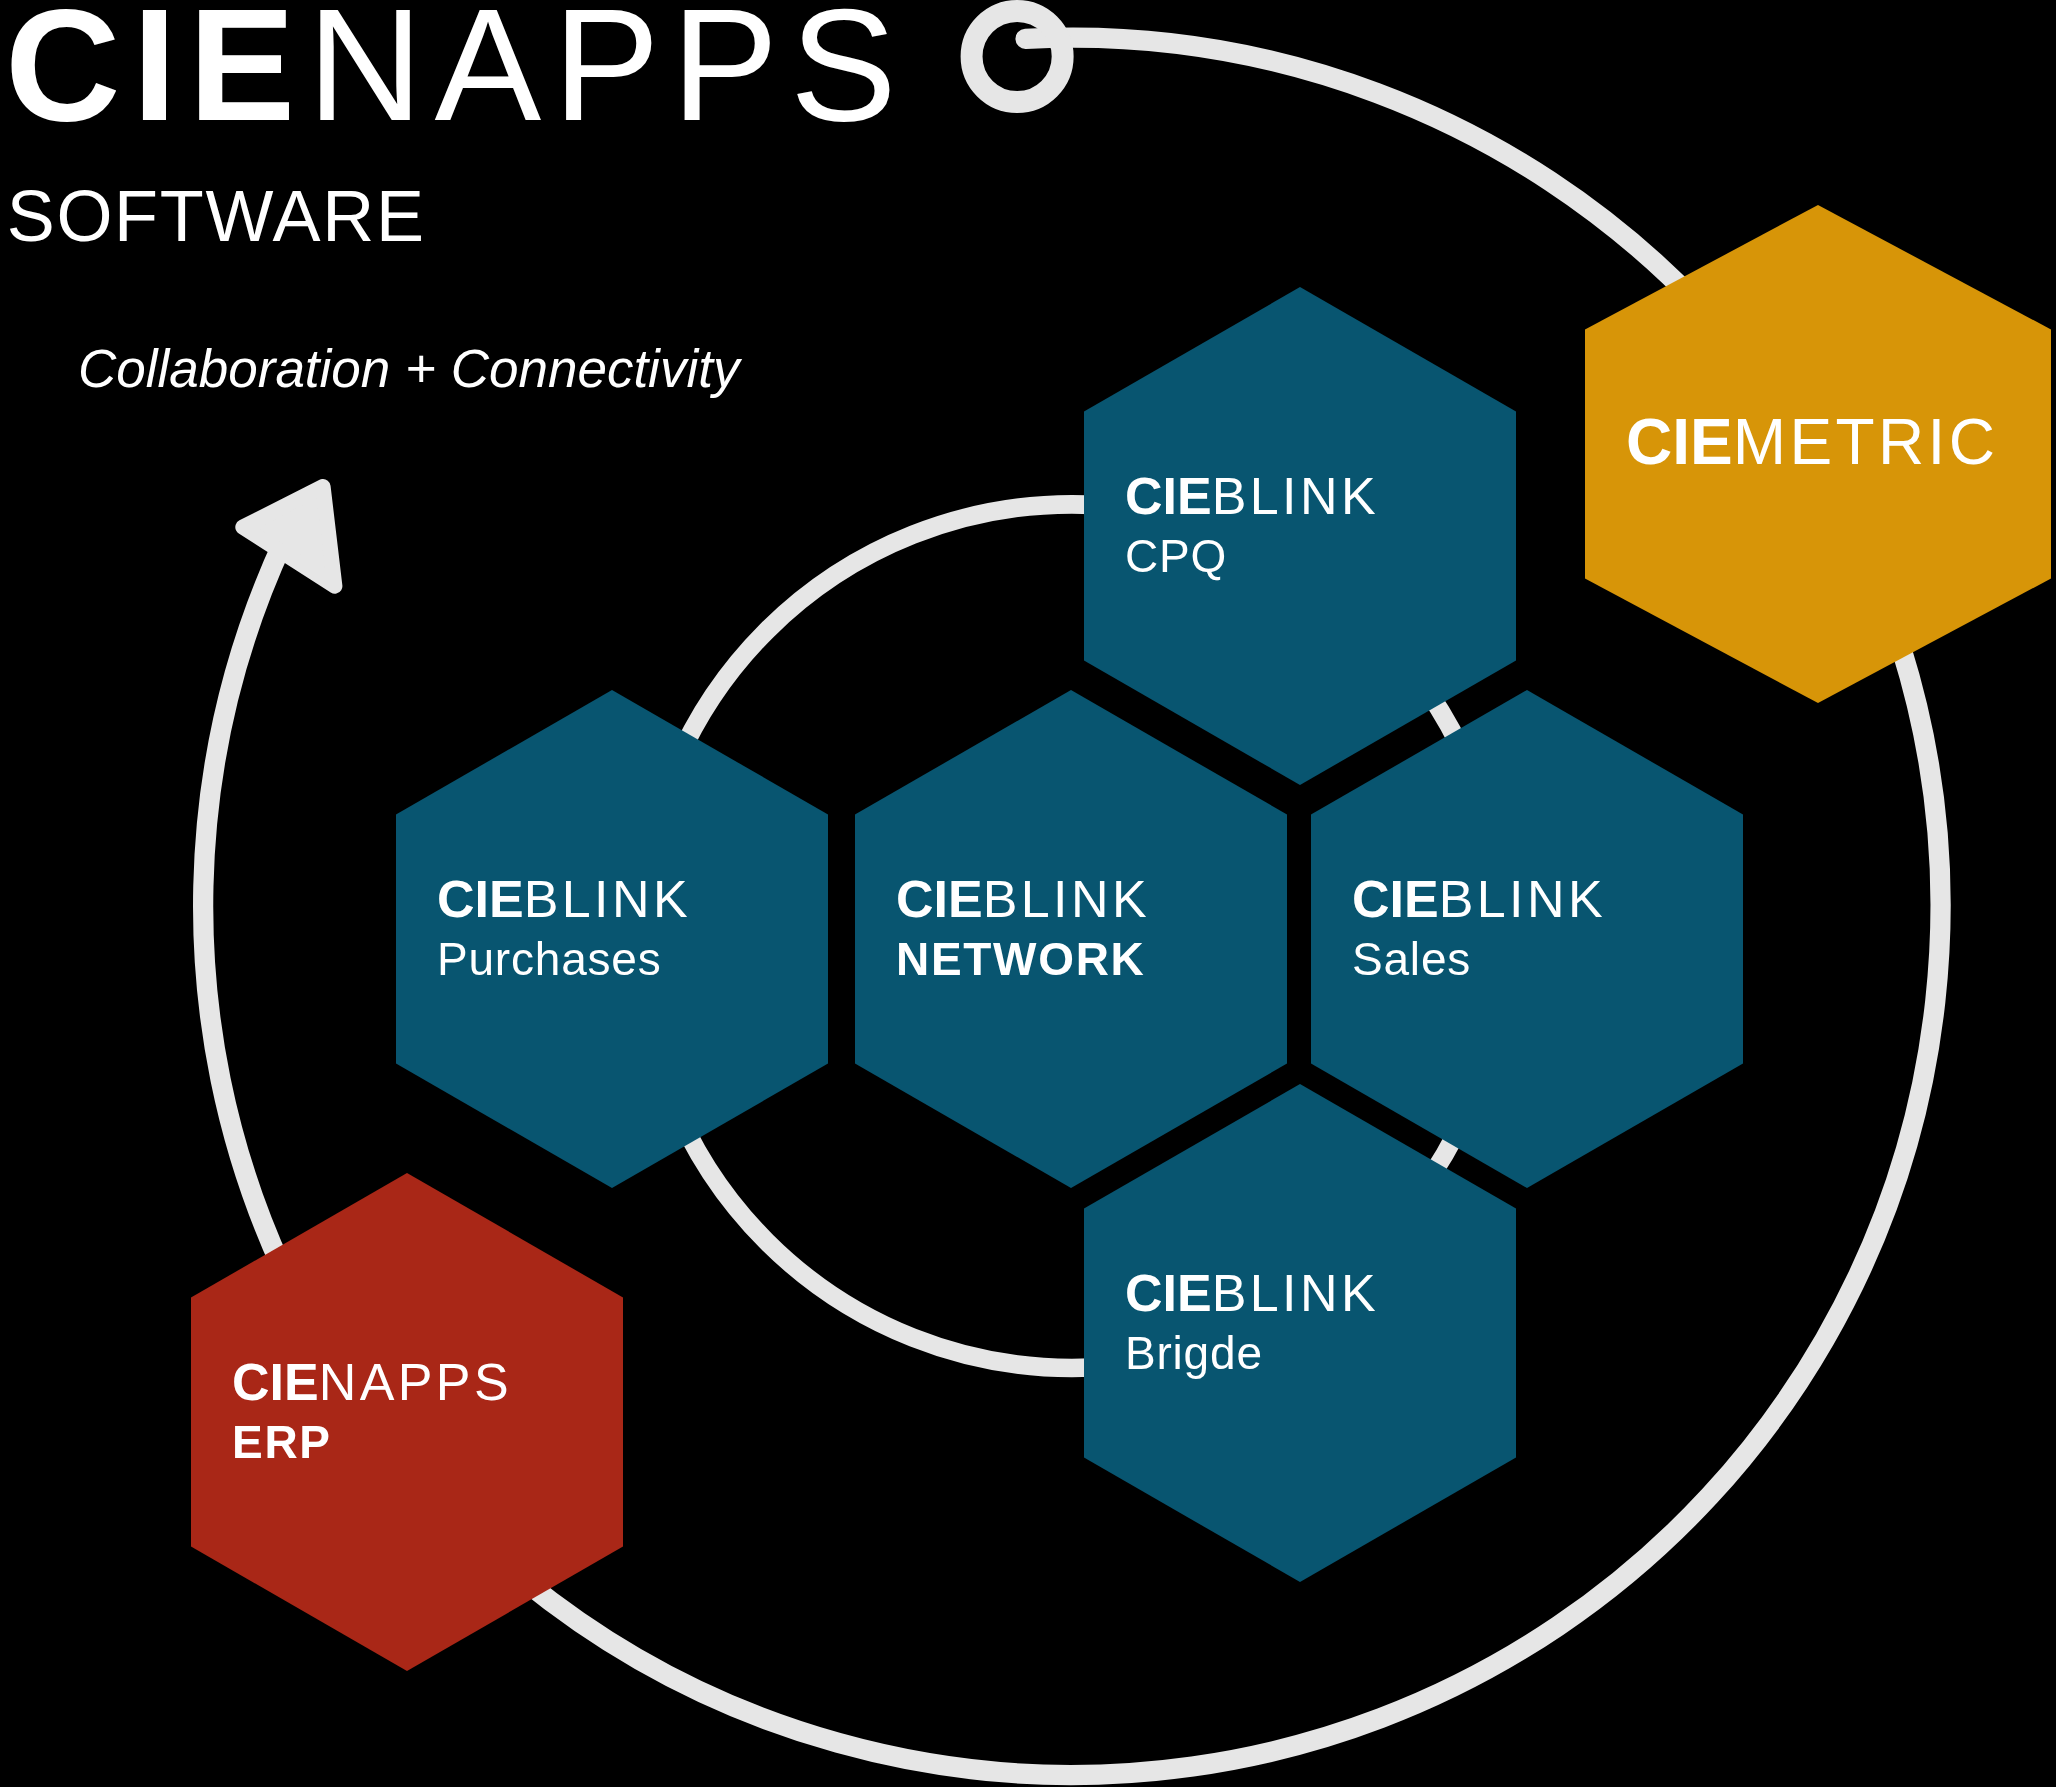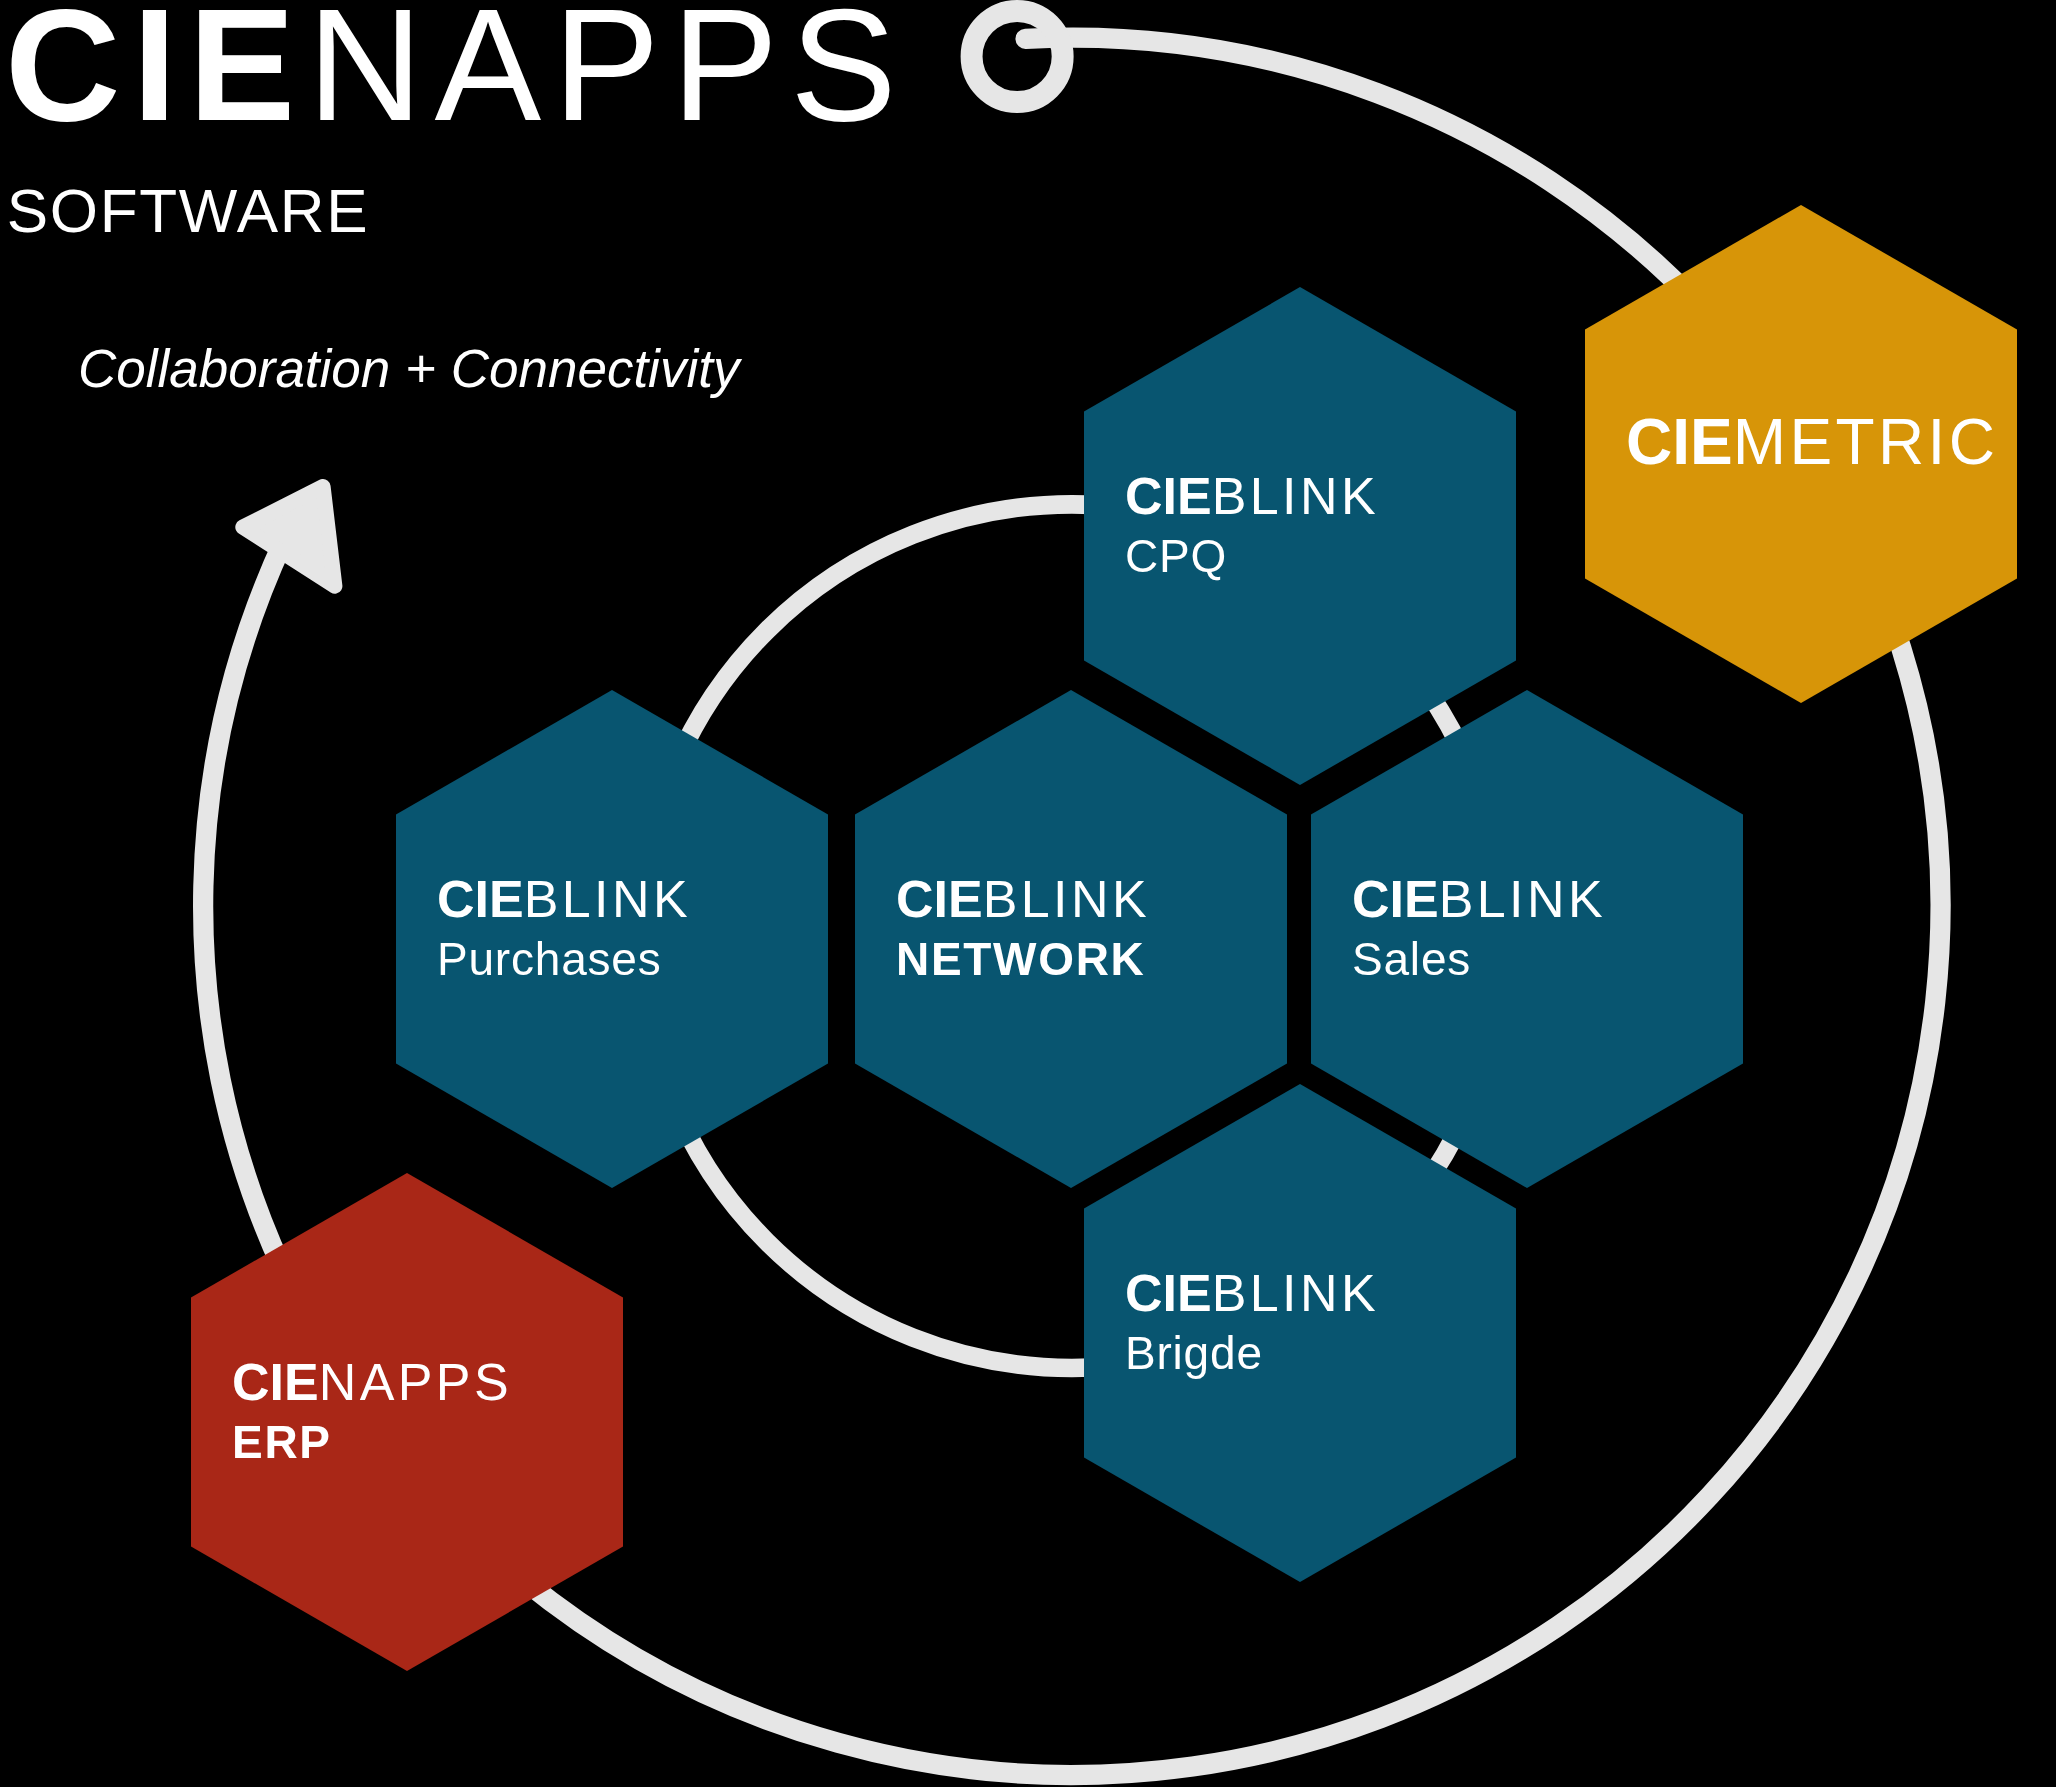--- a/index.html
+++ b/index.html
@@ -17,21 +17,21 @@
   
   .hex{
     position:absolute;width:432px;height:498px;z-index:2;
     clip-path:polygon(50% 0,100% 25%,100% 75%,50% 100%,0 75%,0 25%);
   }
   .hex-teal{background:var(--teal,#085570);}
   .hex-orange{background:var(--orange,#d79508);}
   .hex-red{background:var(--red,#a92717);}
 
   #hex-cpq{left:1084px;top:287px;}
-  #hex-metric{left:1585px;top:205px;}
+  #hex-metric{left:1585px;top:205px;padding-left:34px;}
   #hex-purchases{left:396px;top:690px;}
   #hex-network{left:855px;top:690px;}
   #hex-sales{left:1311px;top:690px;}
   #hex-brigde{left:1084px;top:1084px;}
   #hex-erp{left:191px;top:1173px;}
 
   .hex-inner{
     position:absolute;left:41px;right:8.4px;top:50%;
     transform:translateY(calc(-50% - 11.8px));
     display:flex;flex-direction:column;gap:11px;
@@ -47,21 +47,21 @@
   
   .logo{
     position:absolute;left:5px;top:-15px;z-index:3;
     font-size:160px;line-height:1;color:var(--text,#fff);
     letter-spacing:11.8px;white-space:nowrap;
   }
   .logo-bold{font-weight:700;}
   .logo-light{font-weight:300;}
   .logo-sub{
     position:absolute;left:6.7px;top:180px;z-index:3;
-    font-size:62px;line-height:1;font-weight:300;
+    font-size:72px;line-height:1;font-weight:300;
     letter-spacing:1.7px;color:var(--text,#fff);
   }
   .tagline{
     position:absolute;left:78px;top:342px;z-index:3;
     font-size:53px;line-height:1;font-style:italic;font-weight:400;
     color:var(--text,#fff);
   }
 </style>
 </head>
 <body>

